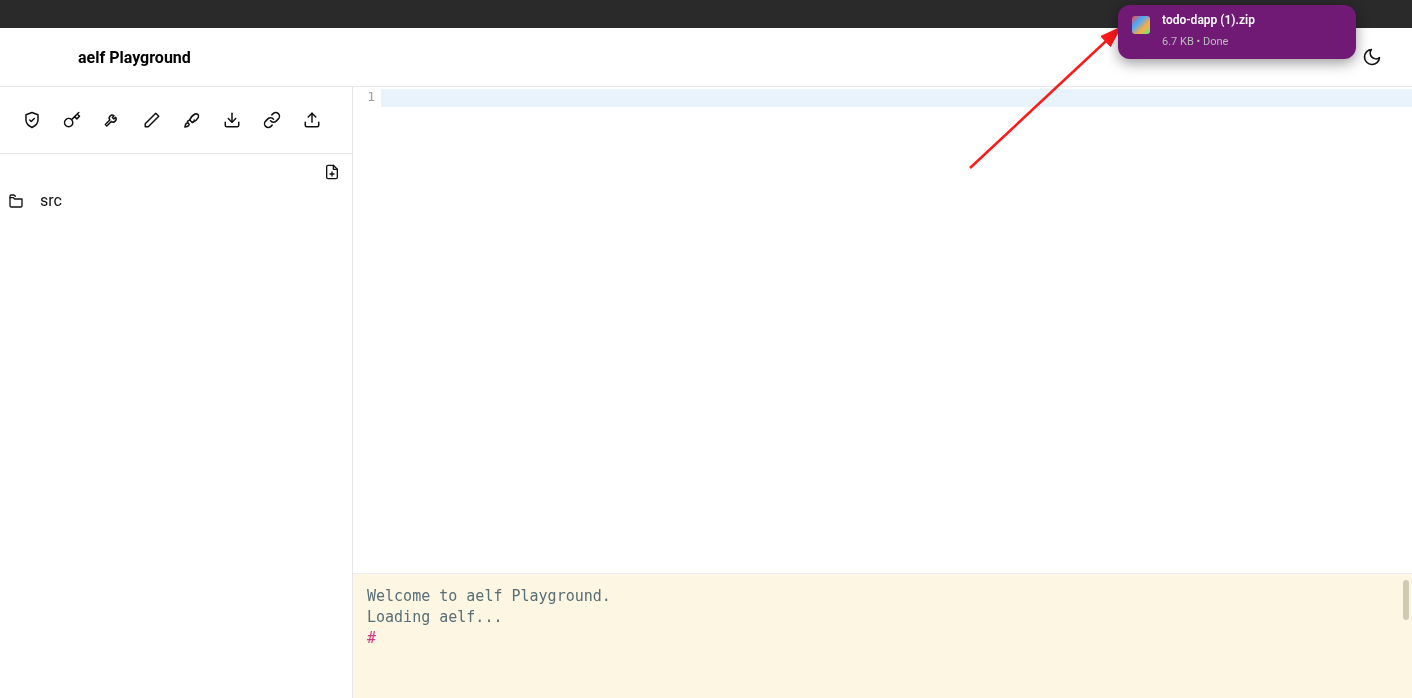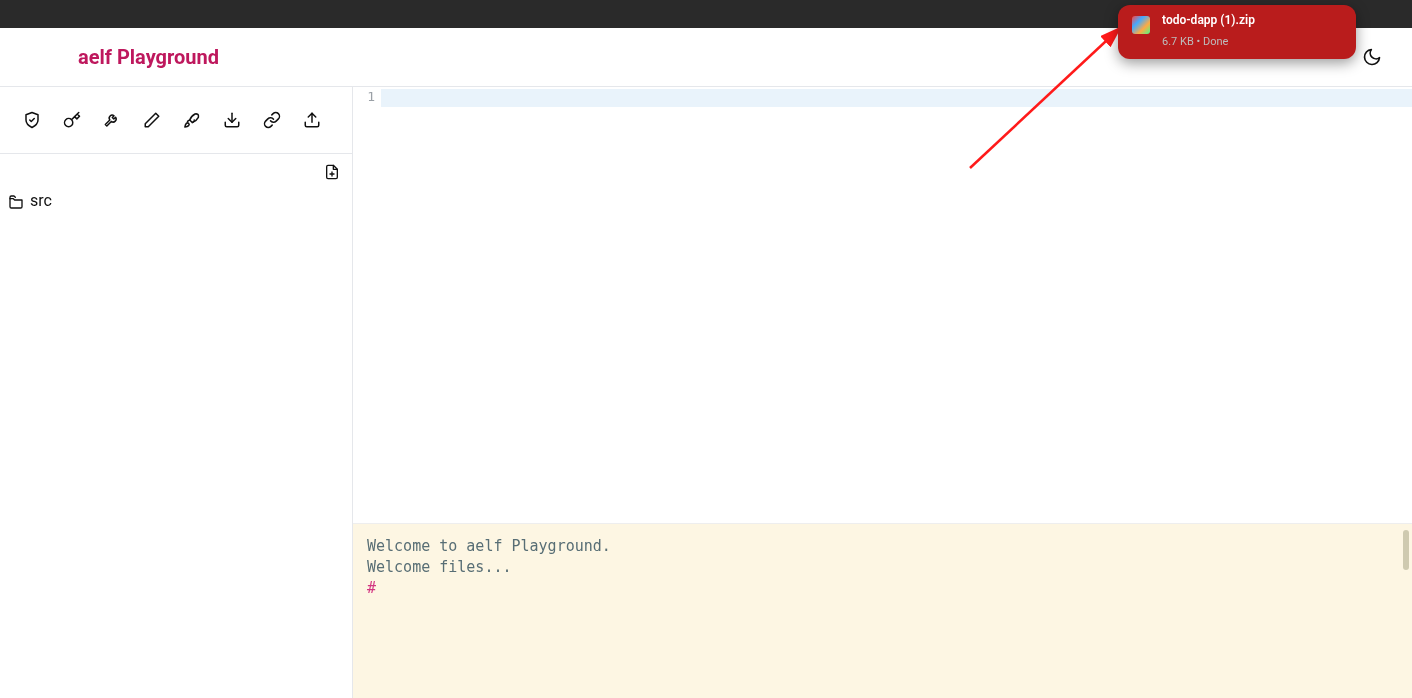--- a/index.html
+++ b/index.html
@@ -14,21 +14,21 @@
   .browser-bar {
     height: 28px;
     background: #2a2a2a;
     width: 100%;
   }
   .download-toast {
     position: absolute;
     top: 5px;
     right: 56px;
     width: 238px;
-    background: #b91c1c;
+    background: #701a75;
     border-radius: 12px;
     padding: 8px 14px 10px 14px;
     display: flex;
     align-items: flex-start;
     gap: 12px;
     color: #fff;
     z-index: 50;
     box-shadow: 0 4px 14px rgba(0,0,0,0.4);
   }
   .download-toast .dicon {
@@ -43,21 +43,21 @@
   .download-toast .dfile { font-weight: 600; }
   .download-toast .dmeta { color: #bdbdbd; font-size: 11px; margin-top: 6px;}
   .header {
     height: 59px;
     display: flex;
     align-items: center;
     justify-content: space-between;
     padding: 0 28px 0 78px;
     border-bottom: 1px solid #e5e7eb;
   }
-  .title { font-size: 20px; font-weight: 700; color: #be185d; }
+  .title { font-size: 16px; font-weight: 700; color: #000000; }
   .theme-toggle { width: 24px; height: 24px; cursor: pointer; display:flex; align-items:center; justify-content:center;}
   .main {
     display: flex;
     height: calc(698px - 28px - 59px);
   }
   .sidebar {
     width: 353px;
     border-right: 1px solid #e5e7eb;
     display: flex;
     flex-direction: column;
@@ -83,21 +83,21 @@
   }
   .newfile-btn {
     position: absolute;
     top: 8px; right: 10px;
     width: 20px; height: 20px;
     cursor: pointer;
     display:flex; align-items:center; justify-content:center;
   }
   .tree { padding-left: 8px; }
   .tree-item {
-    display: flex; align-items: flex-end; gap: 6px;
+    display: flex; align-items: center; gap: 16px;
     font-size: 16px; color:#111; padding: 1px 0; cursor: pointer;
   }
   .tree-item svg { width: 16px; height: 16px; }
   .editor-col {
     flex: 1;
     display: flex;
     flex-direction: column;
   }
   .editor {
     flex: 1;
@@ -114,21 +114,21 @@
     padding: 2px 6px 0 0;
     user-select: none;
   }
   .code-line {
     background: #e9f3fb;
     height: 18px;
     width: 100%;
   }
   .code-lines { flex:1; padding-top:2px; }
   .terminal {
-    height: 175px;
+    height: 125px;
     background: #fdf6e3;
     border-top: 1px solid #eee;
     font-family: ui-monospace, Menlo, Consolas, monospace;
     font-size: 15px;
     line-height: 1.4;
     color: #586e75;
     padding: 12px 14px;
     position: relative;
   }
   .terminal .prompt { color: #d33682; }
@@ -255,17 +255,17 @@
         <div>1</div>
       </div>
       <div class="code-lines">
         <div class="code-line"></div>
       </div>
     </div>
 
     <div class="terminal">
       <div class="terminal-scroll"></div>
       <div>Welcome to aelf Playground.</div>
-      <div>Welcome files...</div>
+      <div>Loading aelf...</div>
       <div class="prompt">#</div>
     </div>
   </div>
 </div>
 
 </body></html>

